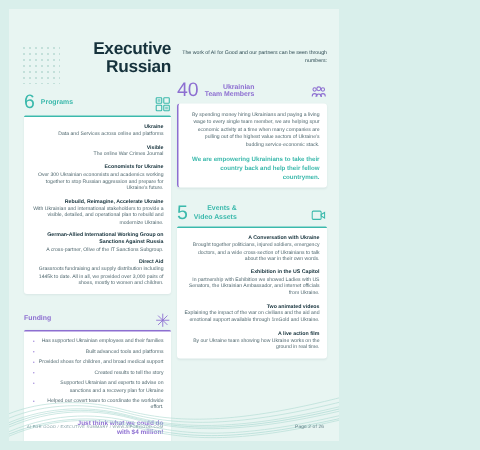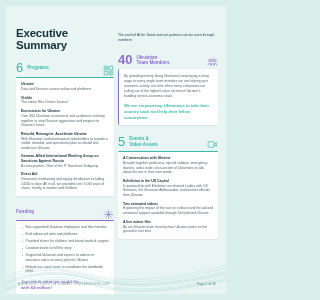--- a/index.html
+++ b/index.html
@@ -12,21 +12,21 @@
   .page{
     position:absolute;left:6px;top:6px;width:220px;height:288px;
     background:#e8f5f2;overflow:hidden;
   }
   
   .dotgrid{
     position:absolute;left:8px;top:24px;width:26px;height:26px;
     background-image:radial-gradient(#bcdcd6 0.6px, transparent 0.7px);
     background-size:4px 4px;opacity:.85;
   }
-  .cols{position:absolute;left:0;top:0;width:220px;height:288px;}
+  .cols{position:absolute;left:0;top:0;width:220px;height:288px;text-align:right;}
   .colL{position:absolute;left:10px;top:0;width:98px;}
   .colR{position:absolute;left:112px;top:0;width:100px;}
 
   
   .title{
     margin-top:22px;
     font-size:11.5px;line-height:11.5px;font-weight:700;
     color:#16323c;letter-spacing:-0.2px;
   }
   .title span{display:block;}
@@ -36,21 +36,21 @@
     font-size:3.5px;line-height:5.2px;color:#2d4a52;
   }
 
   
   .stat{display:flex;align-items:center;gap:4px;margin-top:10px;}
   .stat .num{font-size:13px;line-height:13px;font-weight:400;}
   .stat .lbl{font-size:4.6px;line-height:5.4px;font-weight:700;}
   .stat .sp{flex:1;}
   .stat .ic{width:11px;height:11px;flex:0 0 auto;}
   .teal .num,.teal .lbl{color:#3bb9ac;}
-  .purple .num,.purple .lbl{color:#8d6fd1;font-weight:bold;}
+  .purple .num,.purple .lbl{color:#8d6fd1;}
 
   
   .card{
     background:#ffffff;border-radius:2px;
     padding:5px 5px 5px 5px;margin-top:3px;
     box-shadow:0 0.5px 1.5px rgba(20,60,70,.07);
     position:relative;
   }
   .card.tealbar:before{
     content:"";position:absolute;left:0;top:0;right:0;height:1.2px;
@@ -102,21 +102,21 @@
 <div class="page">
 
   <div class="dotgrid"></div>
 
   <div class="cols">
 
     <div class="colL">
 
       <div class="title">
         <span>Executive</span>
-        <span>Summary</span>
+        <span>Russian</span>
       </div>
 
       <div class="stat teal">
         <div class="num">6</div>
         <div class="lbl">Programs</div>
         <div class="sp"></div>
         <div class="ic">
           <svg viewBox="0 0 24 24" width="11" height="11">
             <g fill="none" stroke="#3bb9ac" stroke-width="1.6">
               <rect x="2.5" y="2.5" width="8" height="8" rx="1"></rect>

